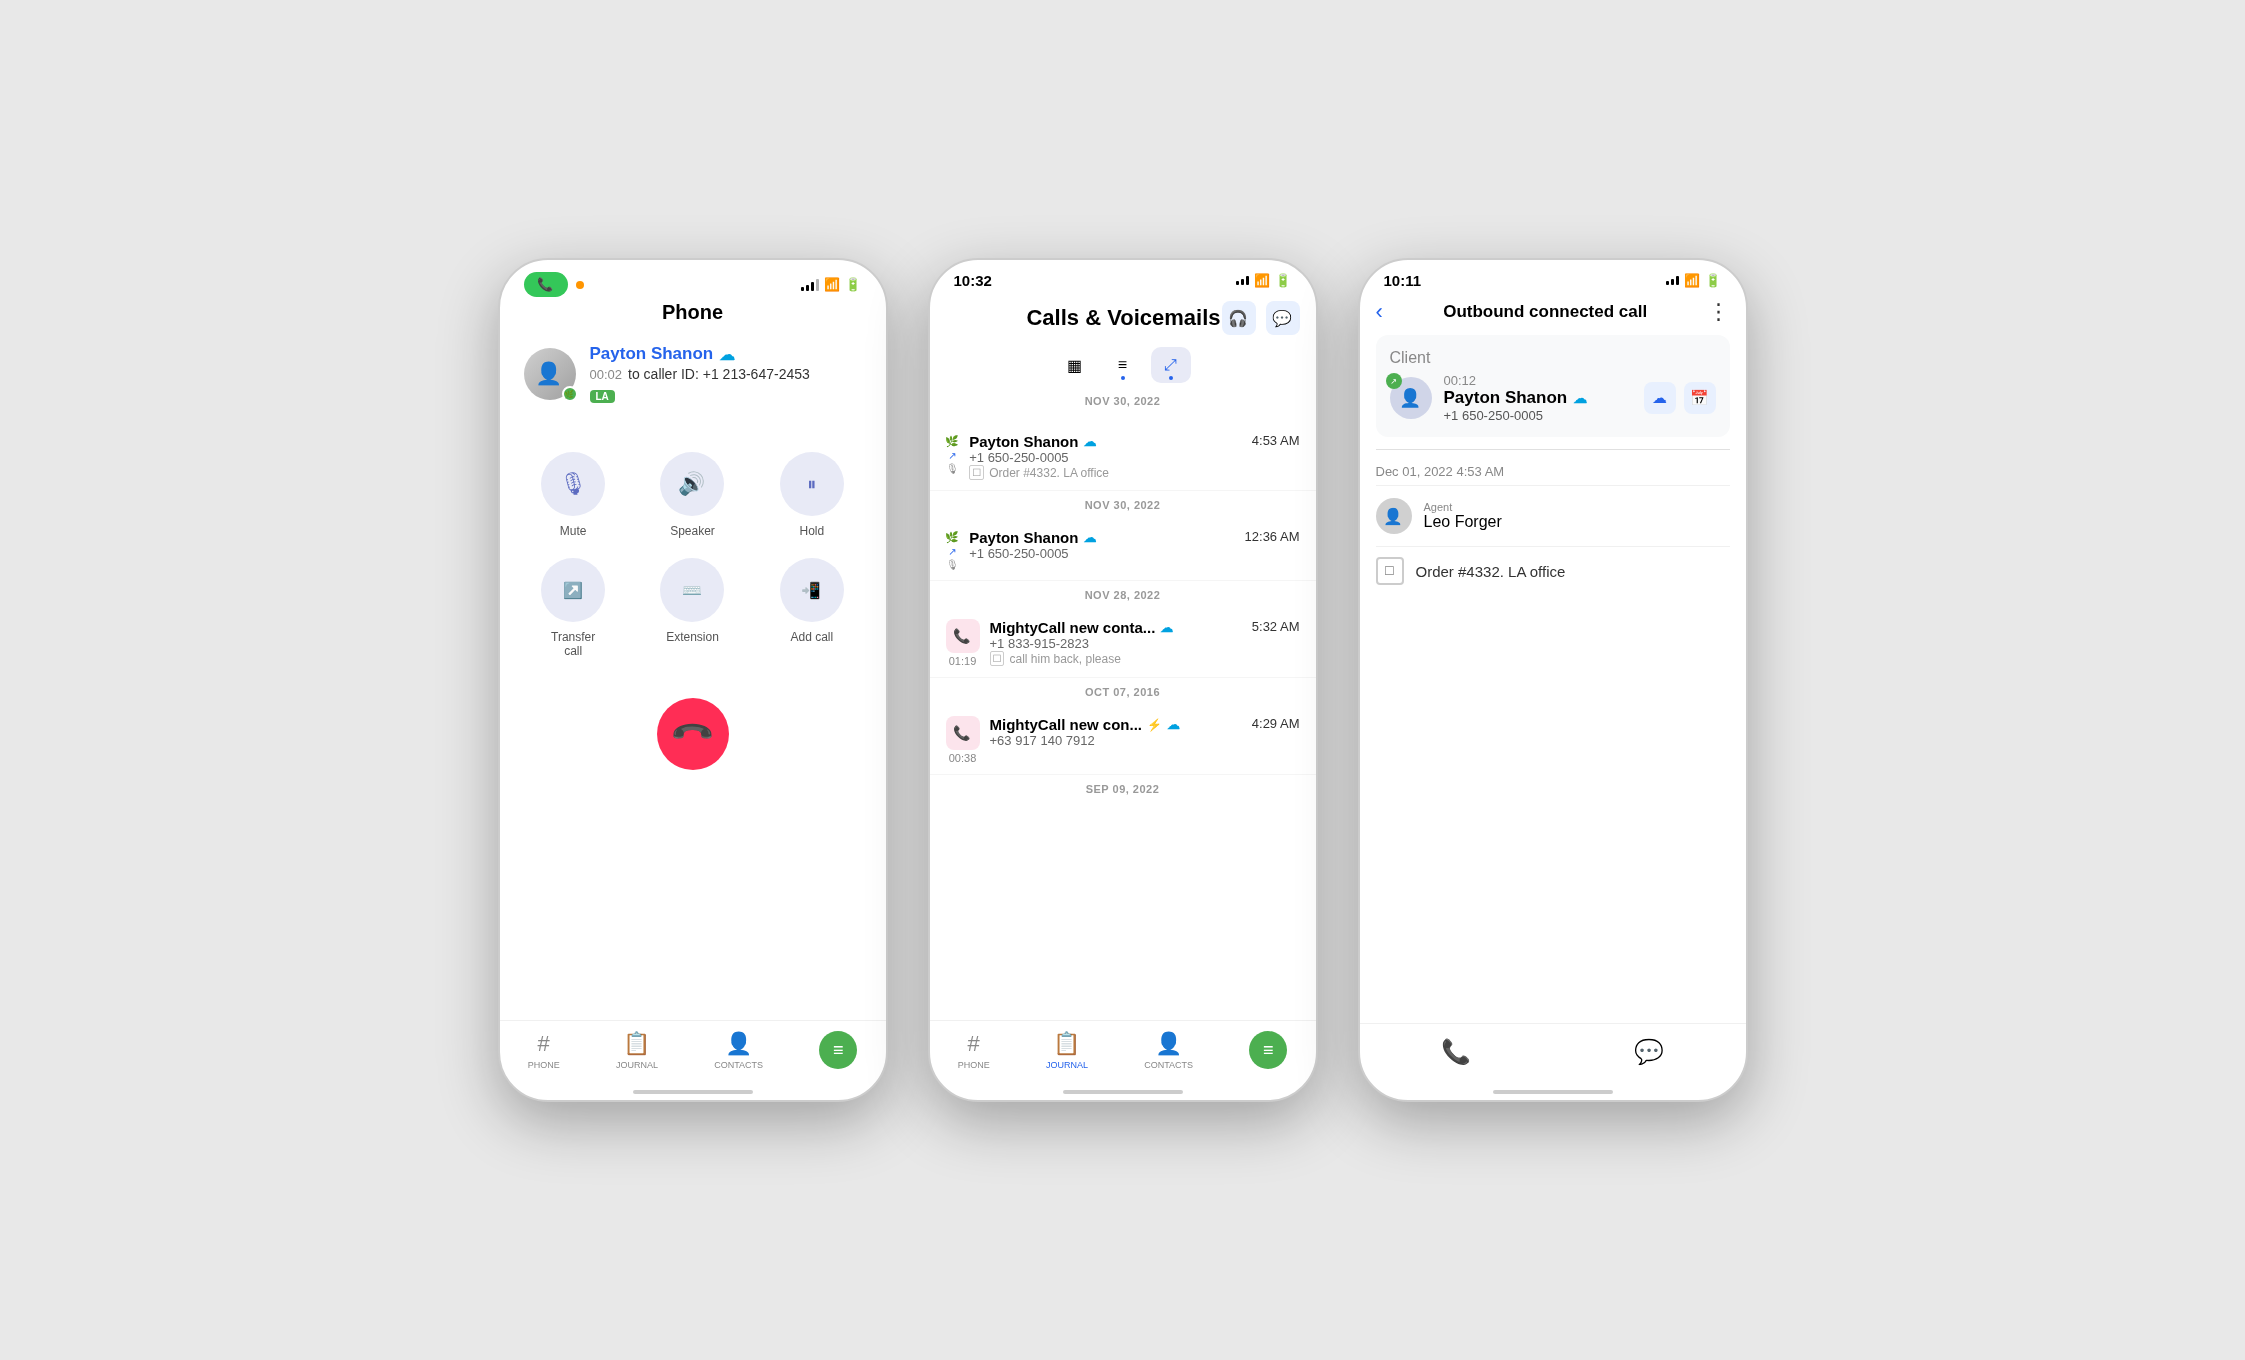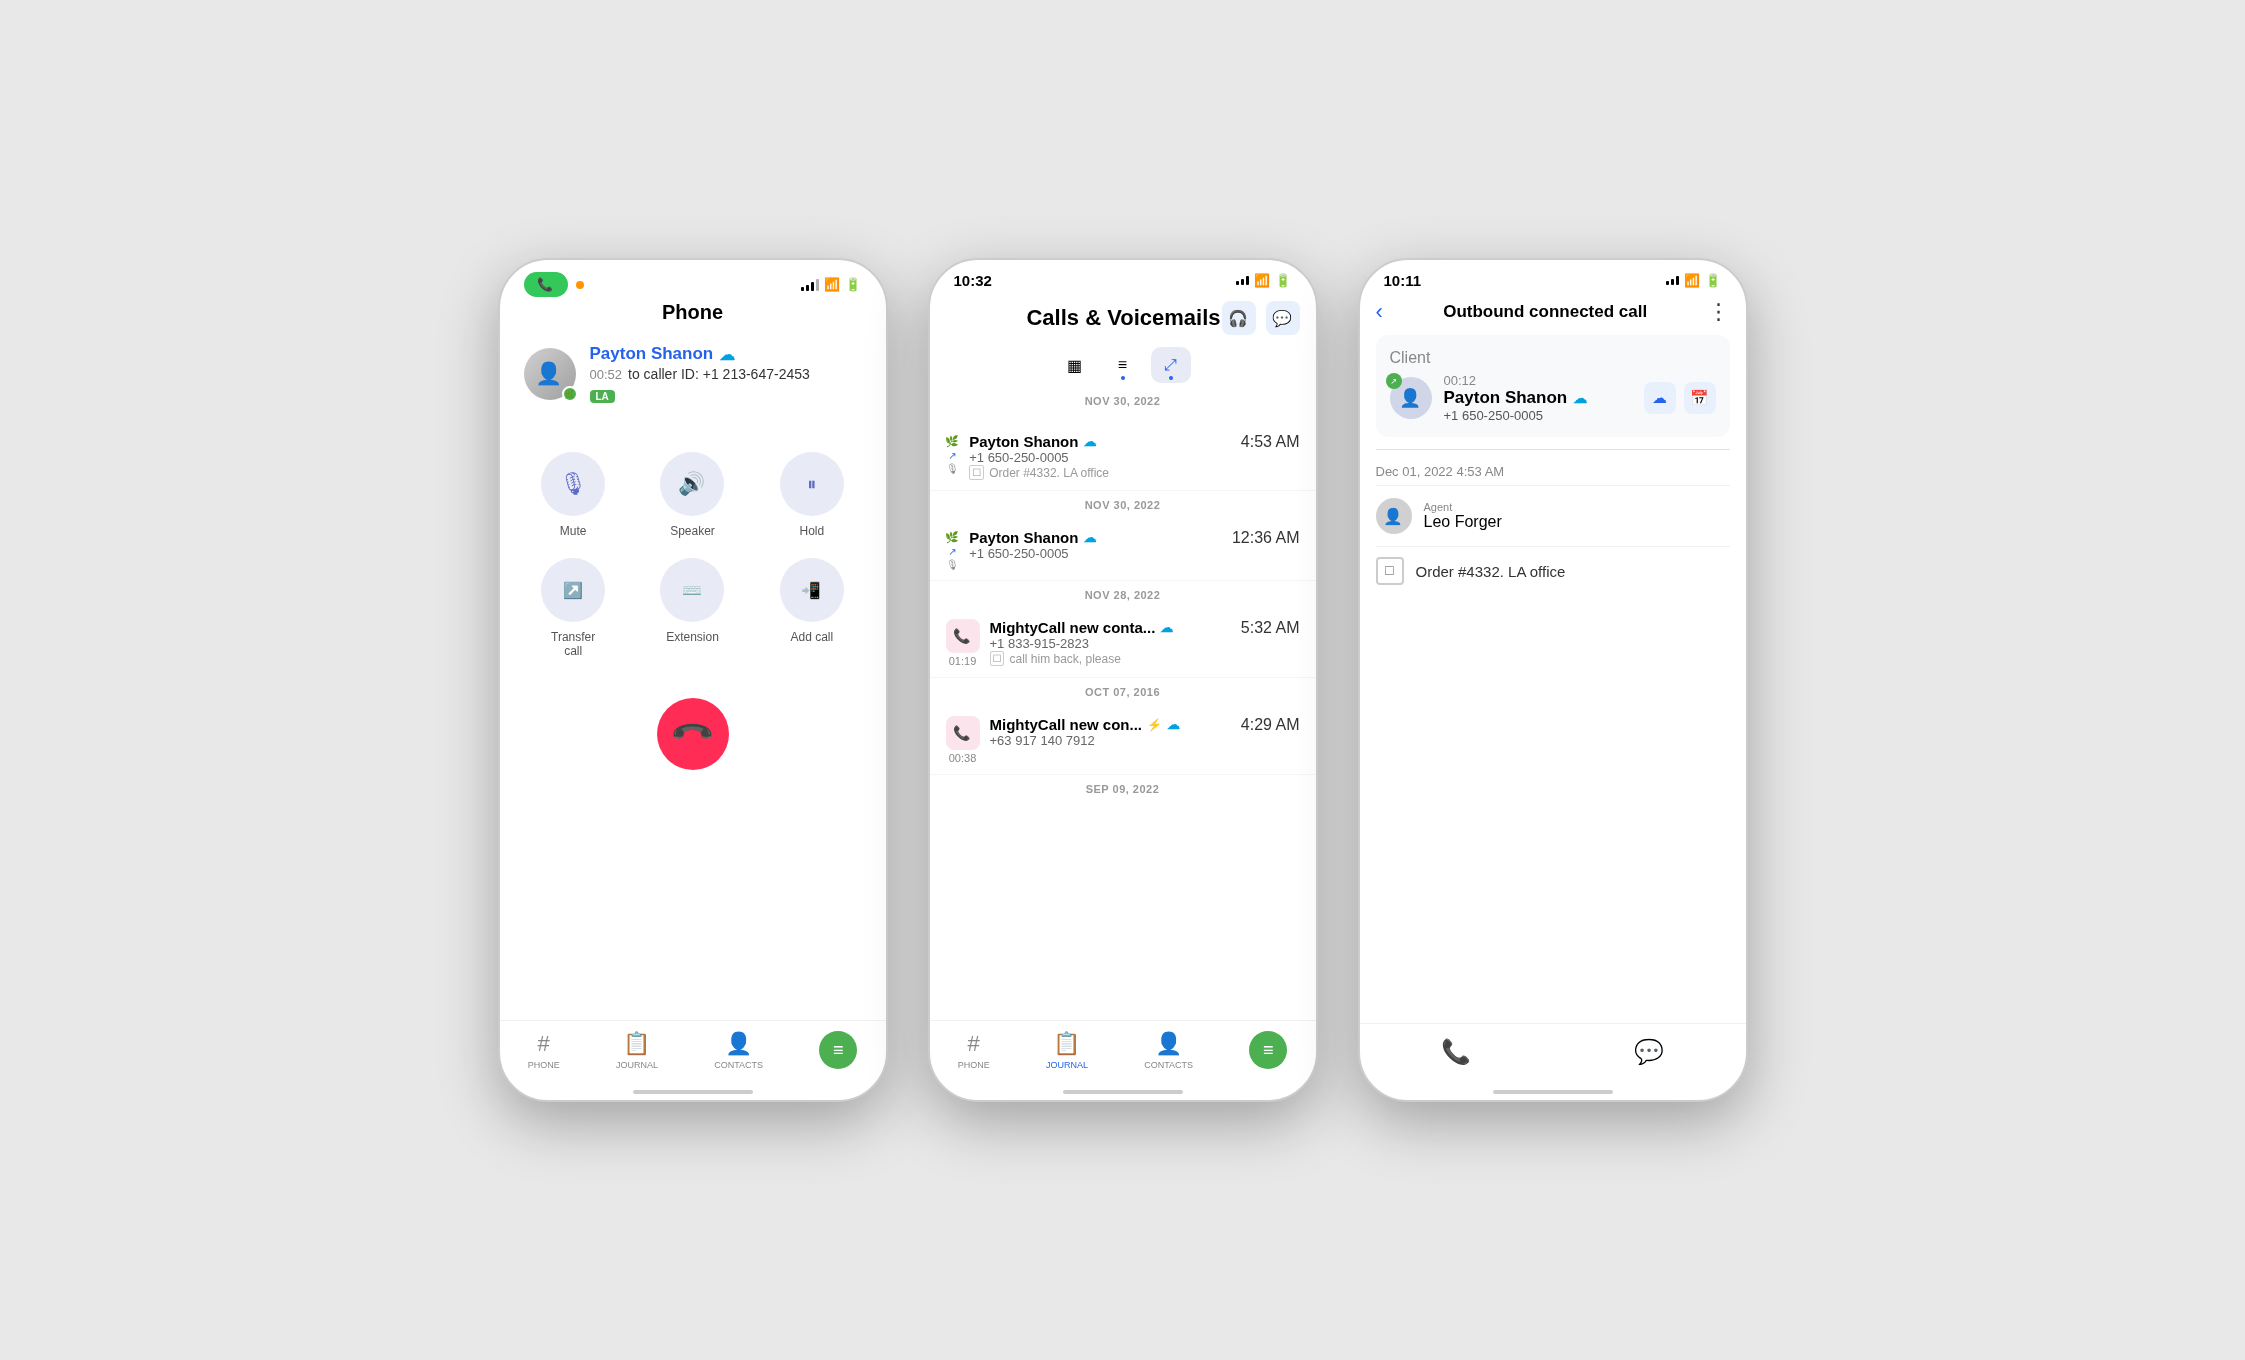--- a/index.html
+++ b/index.html
@@ -332,21 +332,21 @@
       align-items: center;
       gap: 5px;
     }
 
     .call-duration {
       font-size: 11px;
       color: #888;
     }
 
     .call-time {
-      font-size: 16px;
+      font-size: 13px;
       color: #333;
       white-space: nowrap;
     }
 
     
     .screen3-header {
       display: flex;
       align-items: center;
       padding: 6px 16px 10px;
       gap: 8px;
@@ -634,21 +634,21 @@
       <div style="position:relative; display:inline-block;">
         <div class="avatar-img">👤</div>
         <div class="avatar-badge">🌿</div>
       </div>
       <div class="caller-details">
         <div class="caller-name">
           <span>Payton Shanon</span>
           <span style="color:#00a1e0; font-size:16px;">☁</span>
         </div>
         <div style="display:flex; align-items:center; gap:6px; margin-top:2px;">
-          <span class="call-timer">00:52</span>
+          <span class="call-timer">00:02</span>
           <span class="caller-number">
             <span>to caller ID:</span>
             <span>+1 213-647-2453</span>
           </span>
         </div>
         <div style="margin-top:4px;">
           <span class="la-badge">LA</span>
         </div>
       </div>
     </div>

